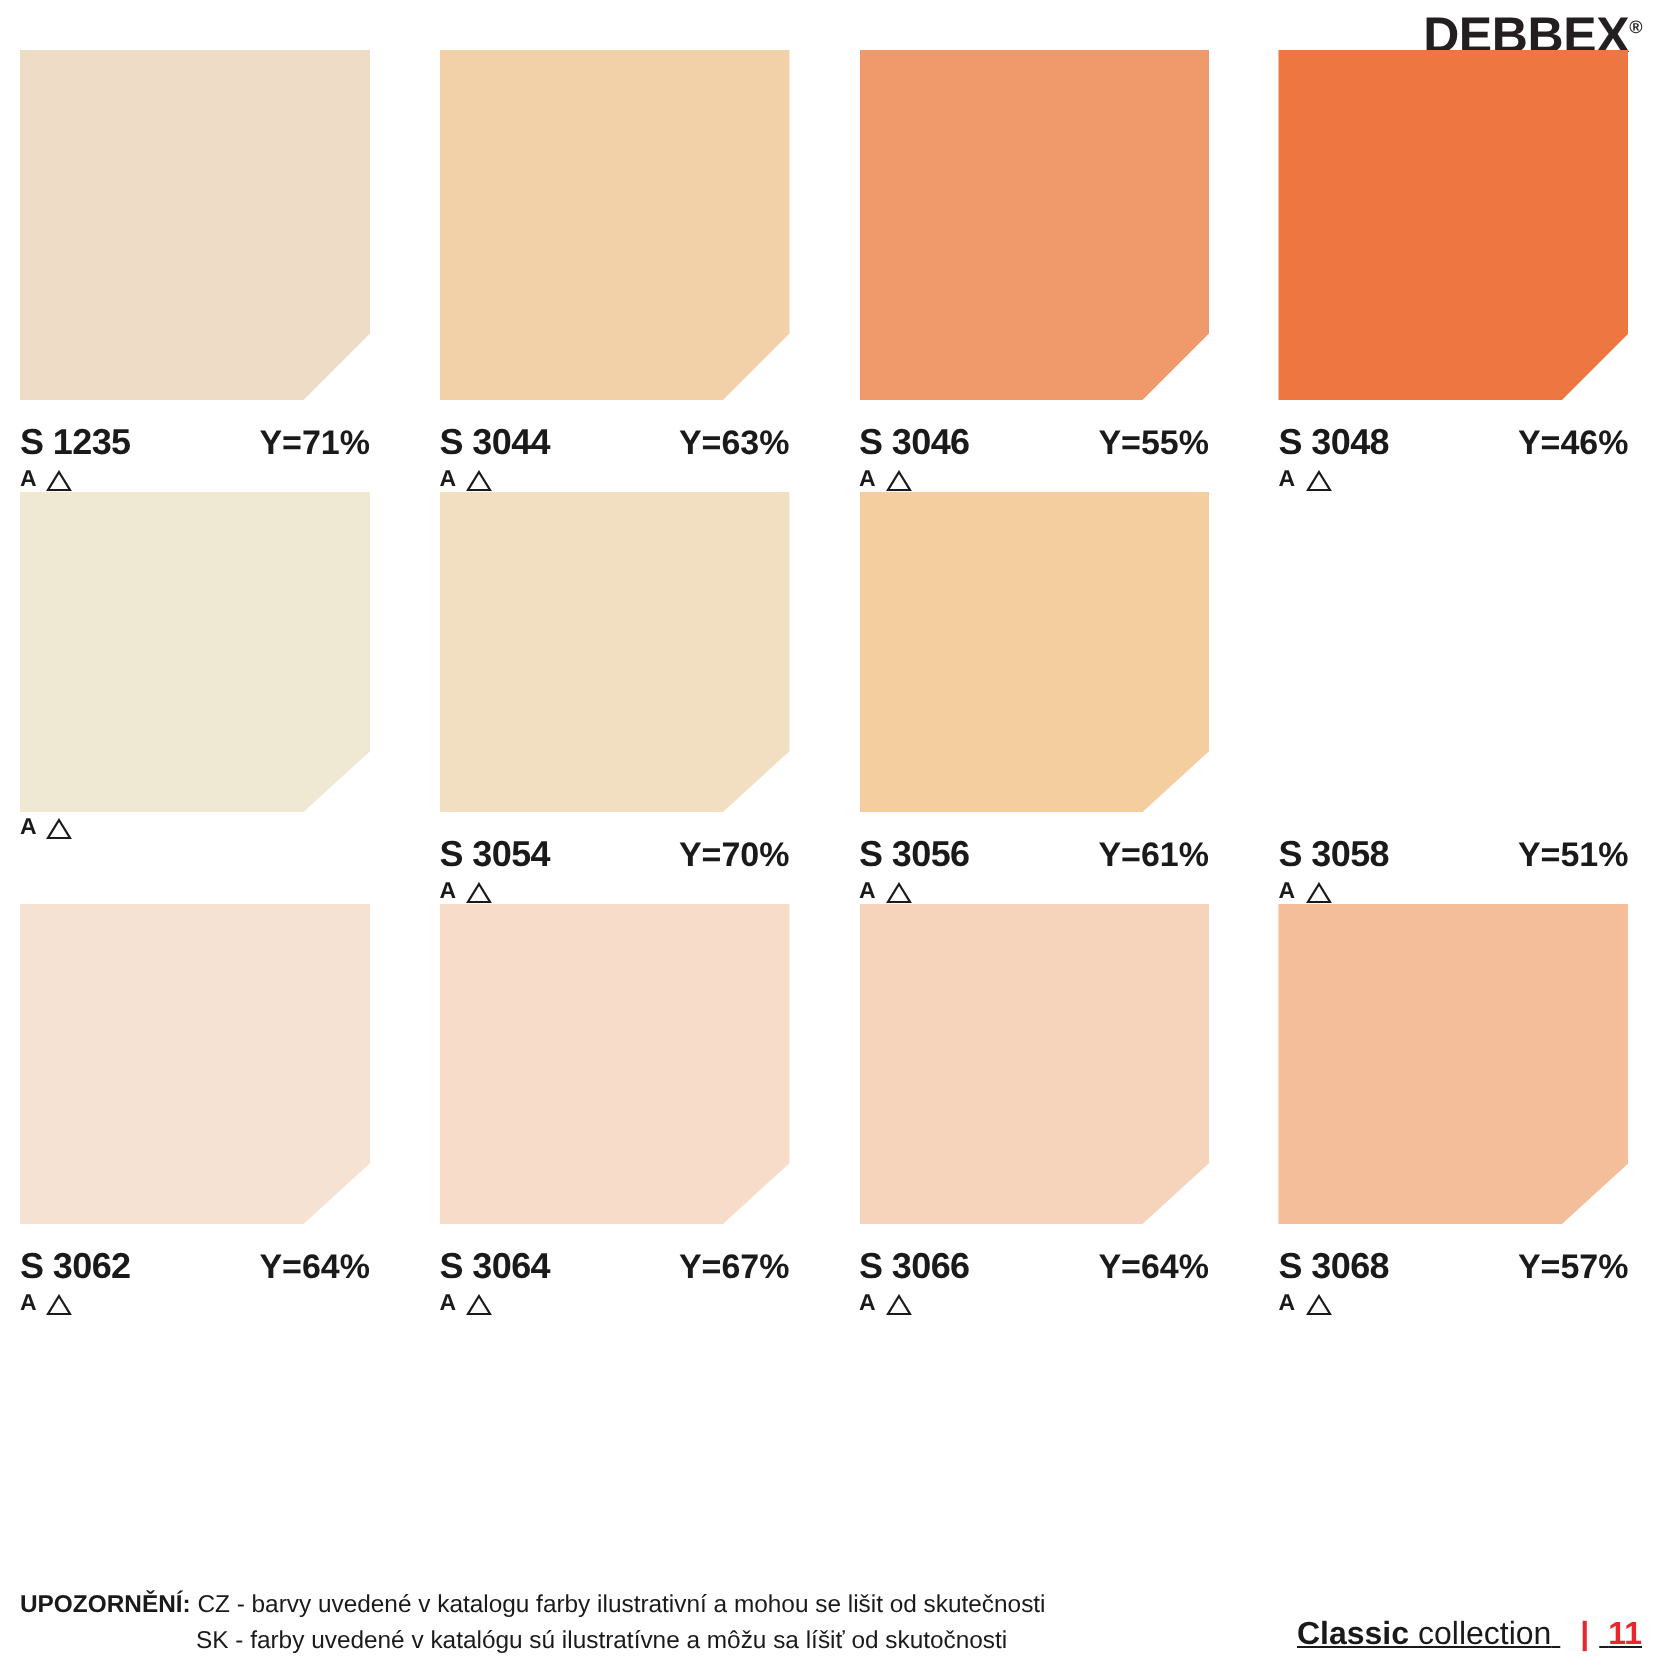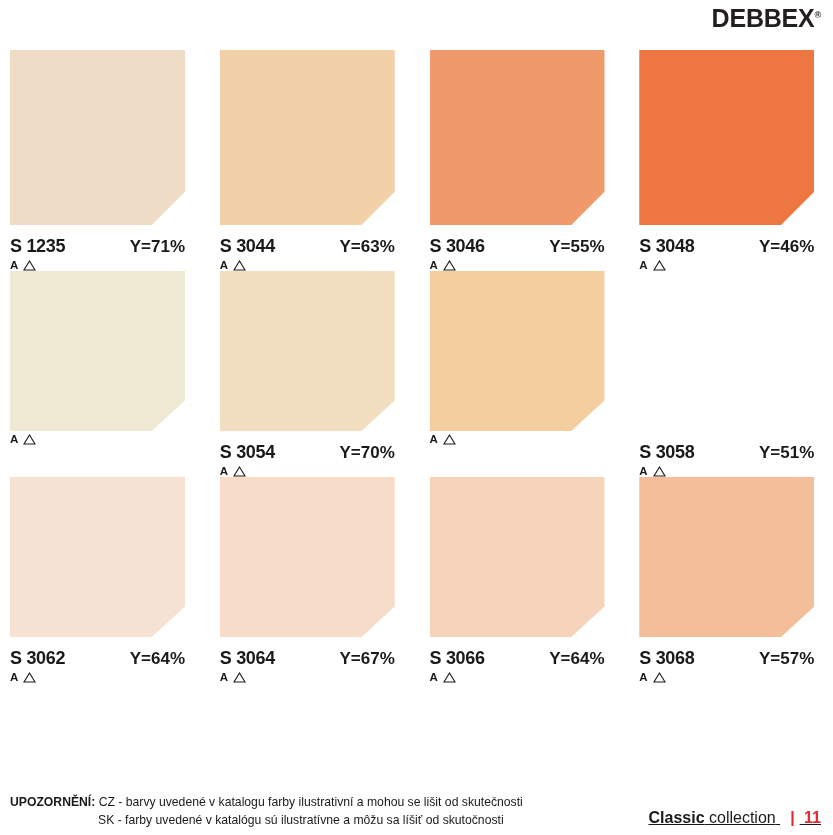--- a/index.html
+++ b/index.html
@@ -11,21 +11,21 @@
     height: 835px;
     background: #ffffff;
     font-family: "Liberation Sans", sans-serif;
     color: #1a1a1a;
     overflow: hidden;
     position: relative;
   }
 
   
   .header {
-    height: 50px;
+    height: 25px;
     position: relative;
   }
   .brand {
     position: absolute;
     right: 12px;
     top: 4px;
     font-size: 25px;
     font-weight: bold;
     letter-spacing: -0.2px;
     color: #231f20;
@@ -233,20 +233,24 @@
           <span>A</span>
           <span class="tri">
             <svg width="13" height="11" viewBox="0 0 13 11">
               <polygon points="6.5,1 12,10 1,10" fill="none" stroke="#1a1a1a" stroke-width="1.1"></polygon>
             </svg>
           </span>
         </div>
       </div>
       <div class="cell">
         <div class="chip" style="background: rgb(244, 206, 158);"></div>
+        <div class="meta">
+          <span class="code">S 3056</span>
+          <span class="yval">Y=61%</span>
+        </div>
         <div class="sub">
           <span>A</span>
           <span class="tri">
             <svg width="13" height="11" viewBox="0 0 13 11">
               <polygon points="6.5,1 12,10 1,10" fill="none" stroke="#1a1a1a" stroke-width="1.1"></polygon>
             </svg>
           </span>
         </div>
       </div>
       <div class="cell">

